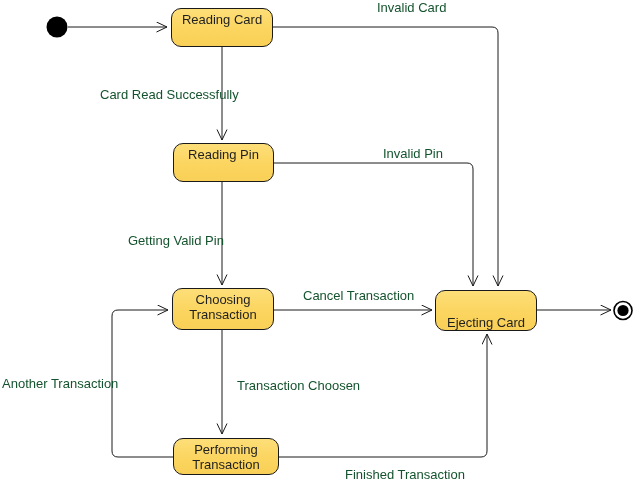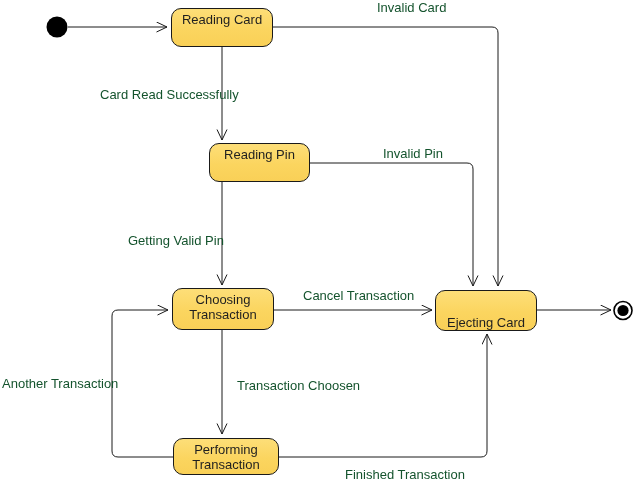--- a/index.html
+++ b/index.html
@@ -75,21 +75,21 @@
 
     <g>
       <circle cx="623" cy="310.5" r="9" fill="#ffffff" stroke="#000000" stroke-width="1.6"></circle>
       <circle cx="623" cy="310.5" r="5.6" fill="#000000"></circle>
     </g>
   </svg>
 
   <div class="state" style="left:171px; top:8px; width:102px; height:39px;">
     <span>Reading Card</span>
   </div>
-  <div class="state" style="left:173px; top:143px; width:101px; height:39px;margin-left:36px;">
+  <div class="state" style="left:173px; top:143px; width:101px; height:39px;">
     <span>Reading Pin</span>
   </div>
   <div class="state" style="left:172px; top:288px; width:102px; height:42px;">
     <span>Choosing Transaction</span>
   </div>
   <div class="state" style="left:435px; top:290px; width:102px; height:41px;align-items:flex-end;">
     <span>Ejecting Card</span>
   </div>
   <div class="state" style="left:173px; top:438px; width:106px; height:37px;">
     <span>Performing Transaction</span>

